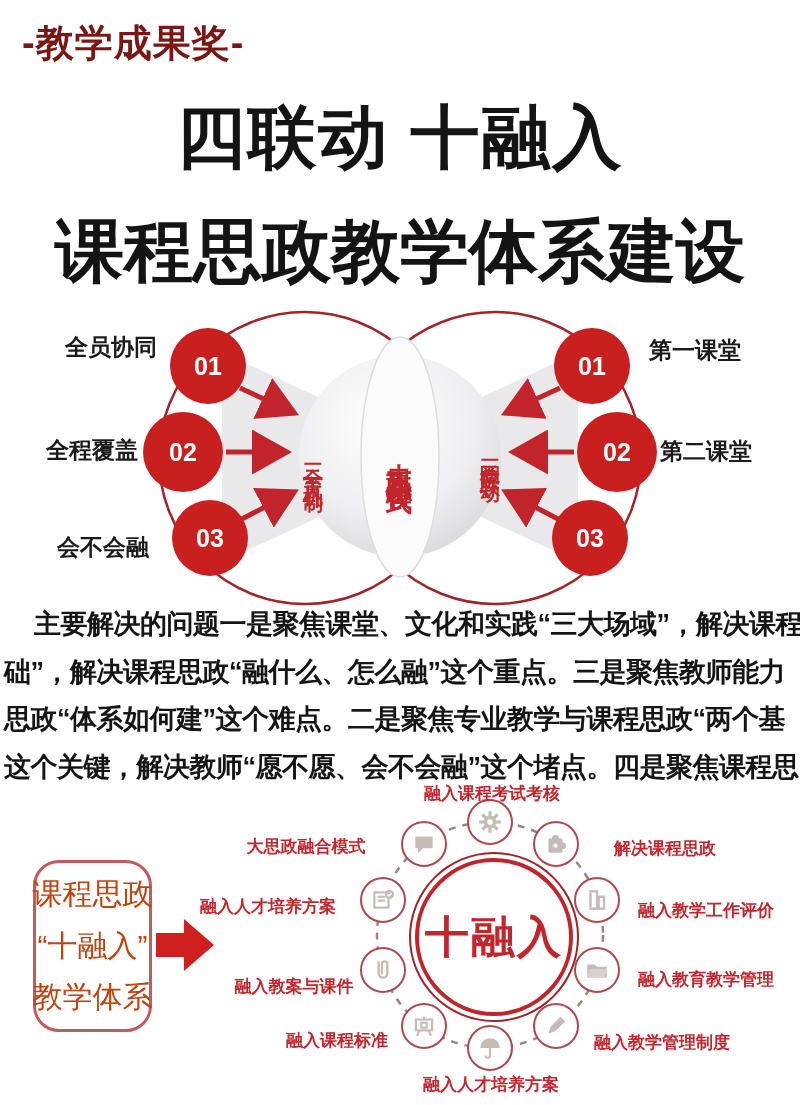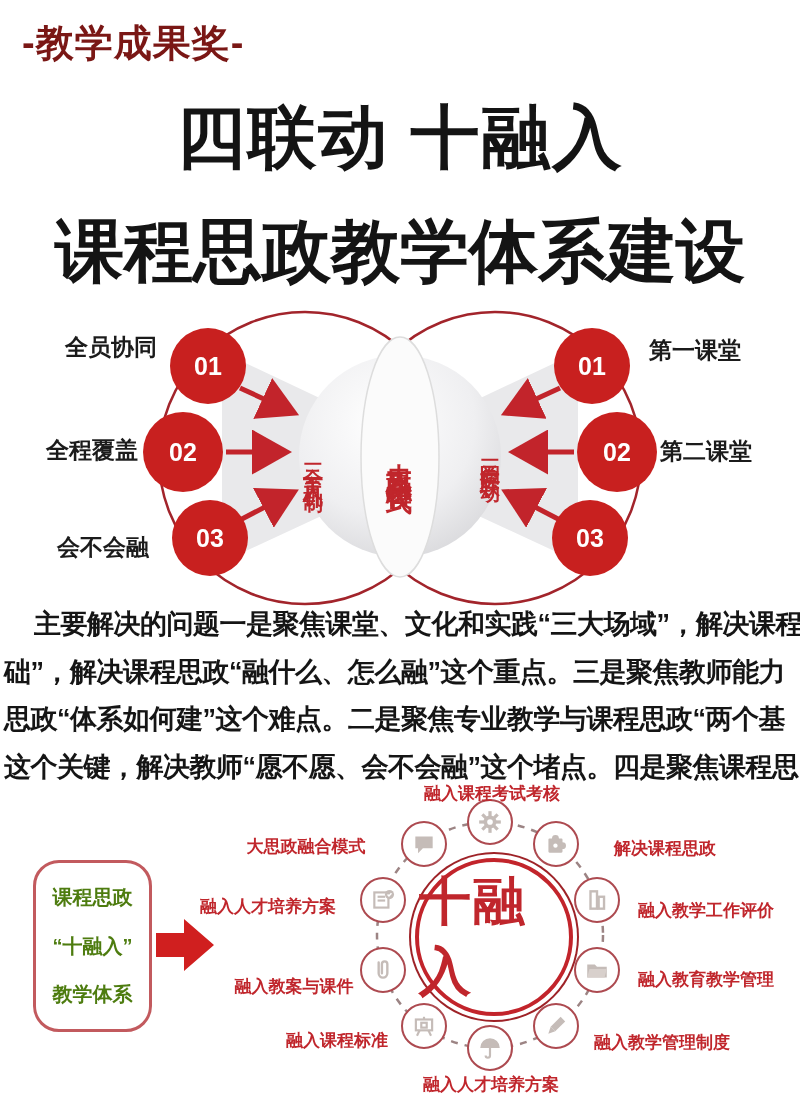--- a/index.html
+++ b/index.html
@@ -24,25 +24,25 @@
              letter-spacing:-0.5px;white-space:nowrap;}
   .para-line:first-child{padding-left:30px;}
   
   #integration{left:0;top:780px;width:800px;height:325px;}
   .int-label{font-size:17px;font-weight:900;color:#C0262C;white-space:nowrap;transform:translate(-50%,-50%);}
   .node{width:46px;height:46px;border:2px solid #AD4A50;border-radius:50%;background:#ffffff;
         display:flex;align-items:center;justify-content:center;box-sizing:border-box;}
   .hub{left:415px;top:78px;width:150px;height:150px;border:4px solid #C2242B;border-radius:50%;
        background:#ffffff;box-shadow:0 0 0 4px #ffffff,0 0 0 6px #9E2227;
        display:flex;align-items:center;justify-content:center;}
-  .hub-text{font-size:52px;font-weight:900;color:#C0262C;letter-spacing:2px;}
+  .hub-text{font-size:44px;font-weight:900;color:#C0262C;letter-spacing:2px;}
   .source-box{left:33px;top:80px;width:119px;height:172px;border:3px solid #C25A5E;border-radius:26px;
         background:#ffffff;display:flex;flex-direction:column;justify-content:space-evenly;
         align-items:center;box-sizing:border-box;}
-  .source-line{font-size:20px;font-weight:700;color:#4d7c0f;white-space:nowrap;}
+  .source-line{font-size:30px;font-weight:400;color:#c2410c;white-space:nowrap;}
 </style>
 </head>
 <body>
 
 <div class="abs badge">-教学成果奖-</div>
 <div class="abs title1">四联动 十融入</div>
 <div class="abs title2">课程思政教学体系建设</div>
 
 <div class="abs" id="linkage">
   <svg width="800" height="312" viewBox="0 0 800 312">

